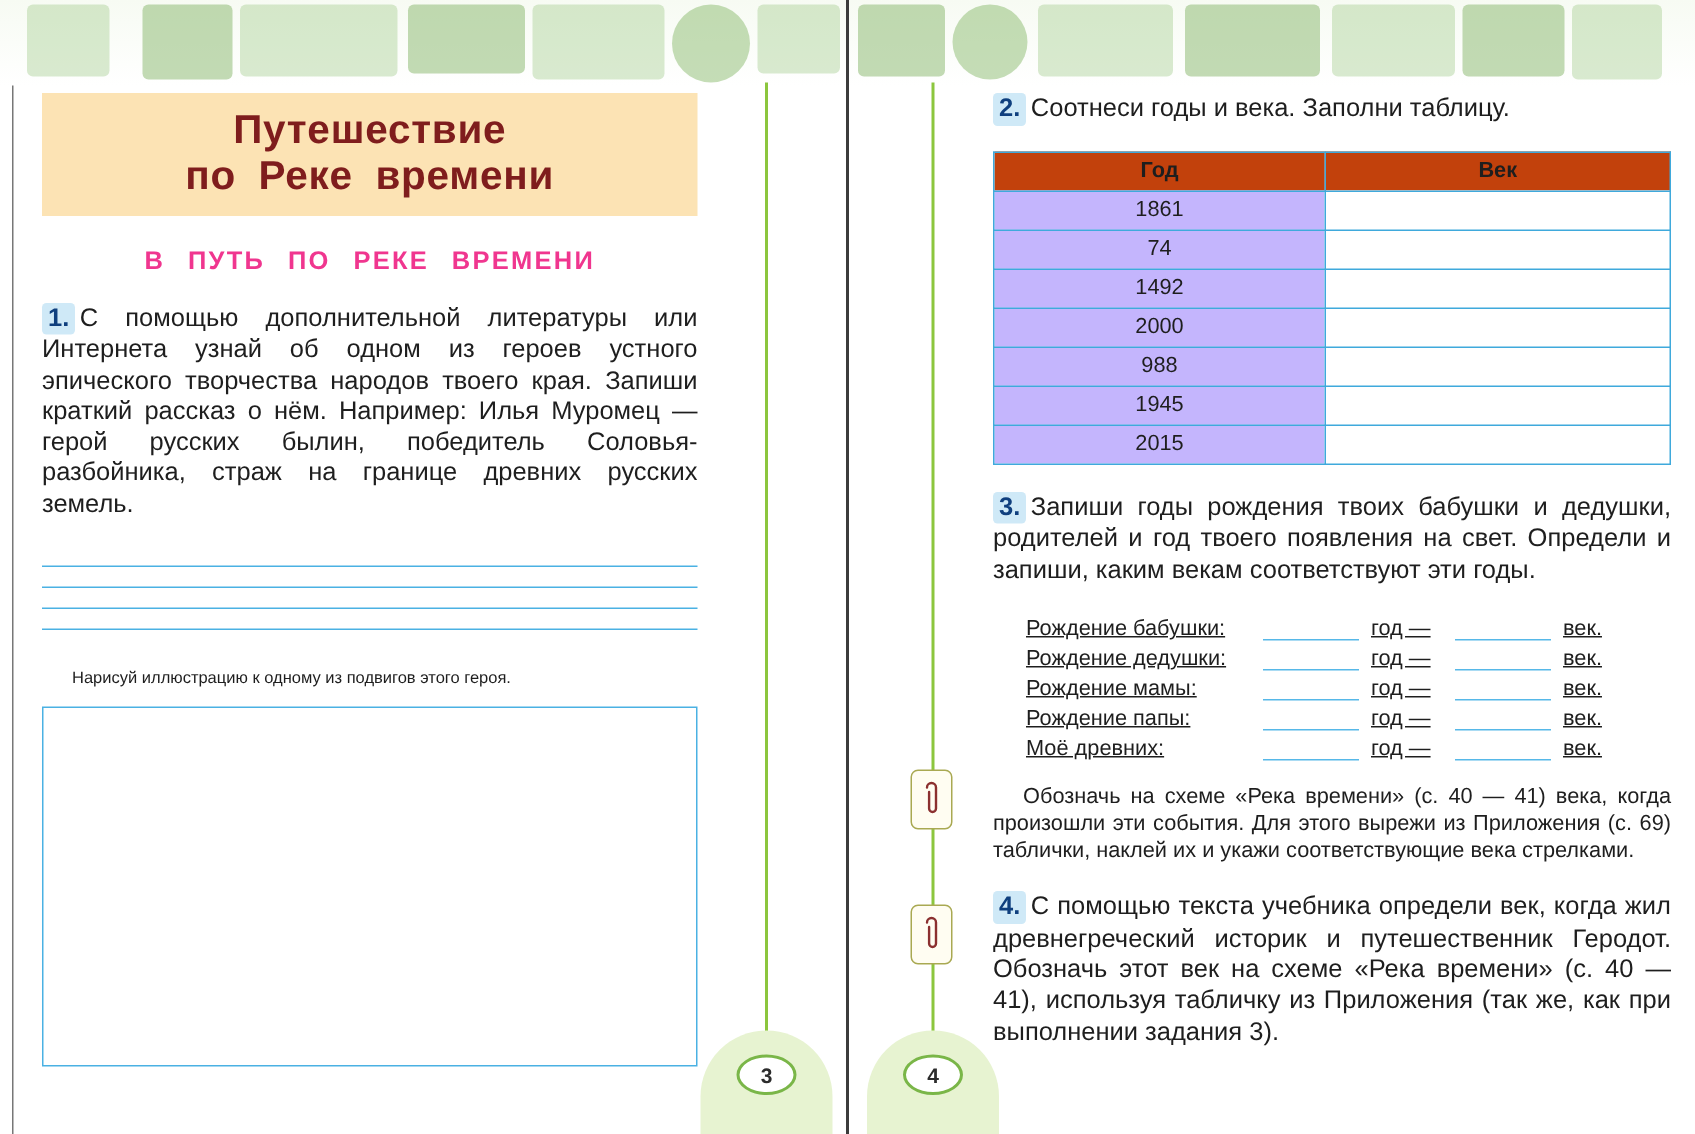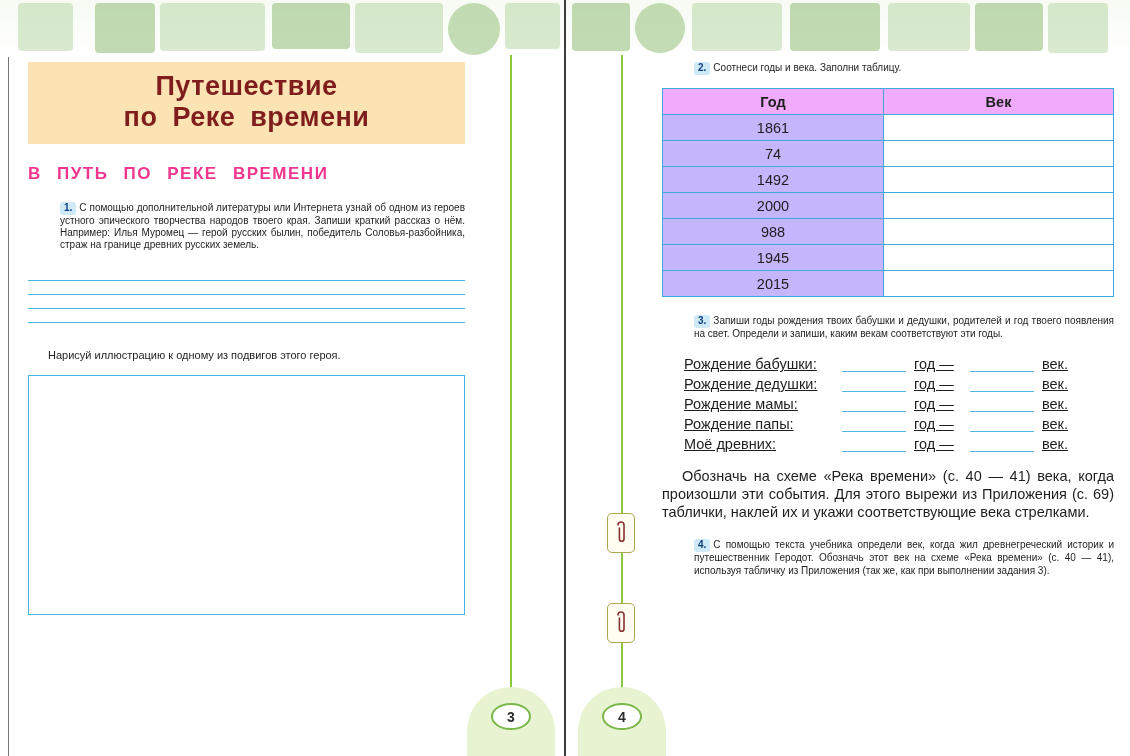--- a/index.html
+++ b/index.html
@@ -35,35 +35,35 @@
   .clipbox{position:absolute;left:607px;width:28px;height:40px;background:#fffdf2;
         border:1.5px solid #a9a952;border-radius:5px;box-sizing:border-box;
         display:flex;align-items:center;justify-content:center;}
   .clipbox.c1{top:513px;}
   .clipbox.c2{top:603px;}
   
   .left-col{position:absolute;left:28px;top:62px;width:437px;}
   .title-box{background:#fce3b4;padding:9px 6px 10px;text-align:center;
         color:#7f1d1d;font-weight:bold;font-size:27px;line-height:1.16;
         letter-spacing:.5px;word-spacing:7px;}
-  .sec-head{margin-top:20px;text-align:left;color:#f0368f;font-weight:bold;
+  .sec-head{margin-top:20px;text-align:center;color:#f0368f;font-weight:bold;
         font-size:17px;letter-spacing:1.5px;word-spacing:9px;}
-  .task{margin-top:18px;font-size:10px;line-height:1.21;text-align:justify;margin-left:32px;}
+  .task{margin-top:18px;font-size:17px;line-height:1.21;text-align:justify;}
   .badge{display:inline-block;background:#cfe9f7;color:#0f3f7e;font-weight:bold;
         padding:0 4px 1px;border-radius:3px;margin-right:3px;}
   .wlines{margin-top:16px;}
   .wline{height:13px;border-bottom:1px solid #4ab1e3;}
   .draw-prompt{margin-top:26px;font-size:11px;line-height:1.25;text-indent:20px;}
   .draw-box{margin-top:12px;height:238px;border:1.5px solid #4ab1e3;background:#fff;}
   
   .right-col{position:absolute;left:662px;top:62px;width:452px;}
   .years-table{border-collapse:collapse;width:100%;margin-top:13px;}
   .years-table th,.years-table td{border:1.6px solid #3fa9dc;height:25px;
         text-align:center;vertical-align:middle;font-size:14.5px;padding:0;}
-  .years-table th{background:#f0abfc;font-weight:bold;}
+  .years-table th{background:#c2410c;font-weight:bold;}
   .years-table td.year{background:#c4b5fd;width:49%;}
   .years-table td.cent{background:#ffffff;width:51%;}
   .birth-block{margin-top:12px;text-decoration:underline;}
   .birthrow{display:grid;grid-template-columns:150px 64px 48px 64px 36px;
         column-gap:8px;align-items:end;height:20px;font-size:14.5px;margin-left:22px;}
   .blank{border-bottom:1.5px solid #56b8e8;height:15px;}
   .para{margin-top:16px;font-size:14.5px;line-height:1.22;text-align:justify;text-indent:20px;}
   .task.t-mt{margin-top:18px;}
 </style>
 </head>

